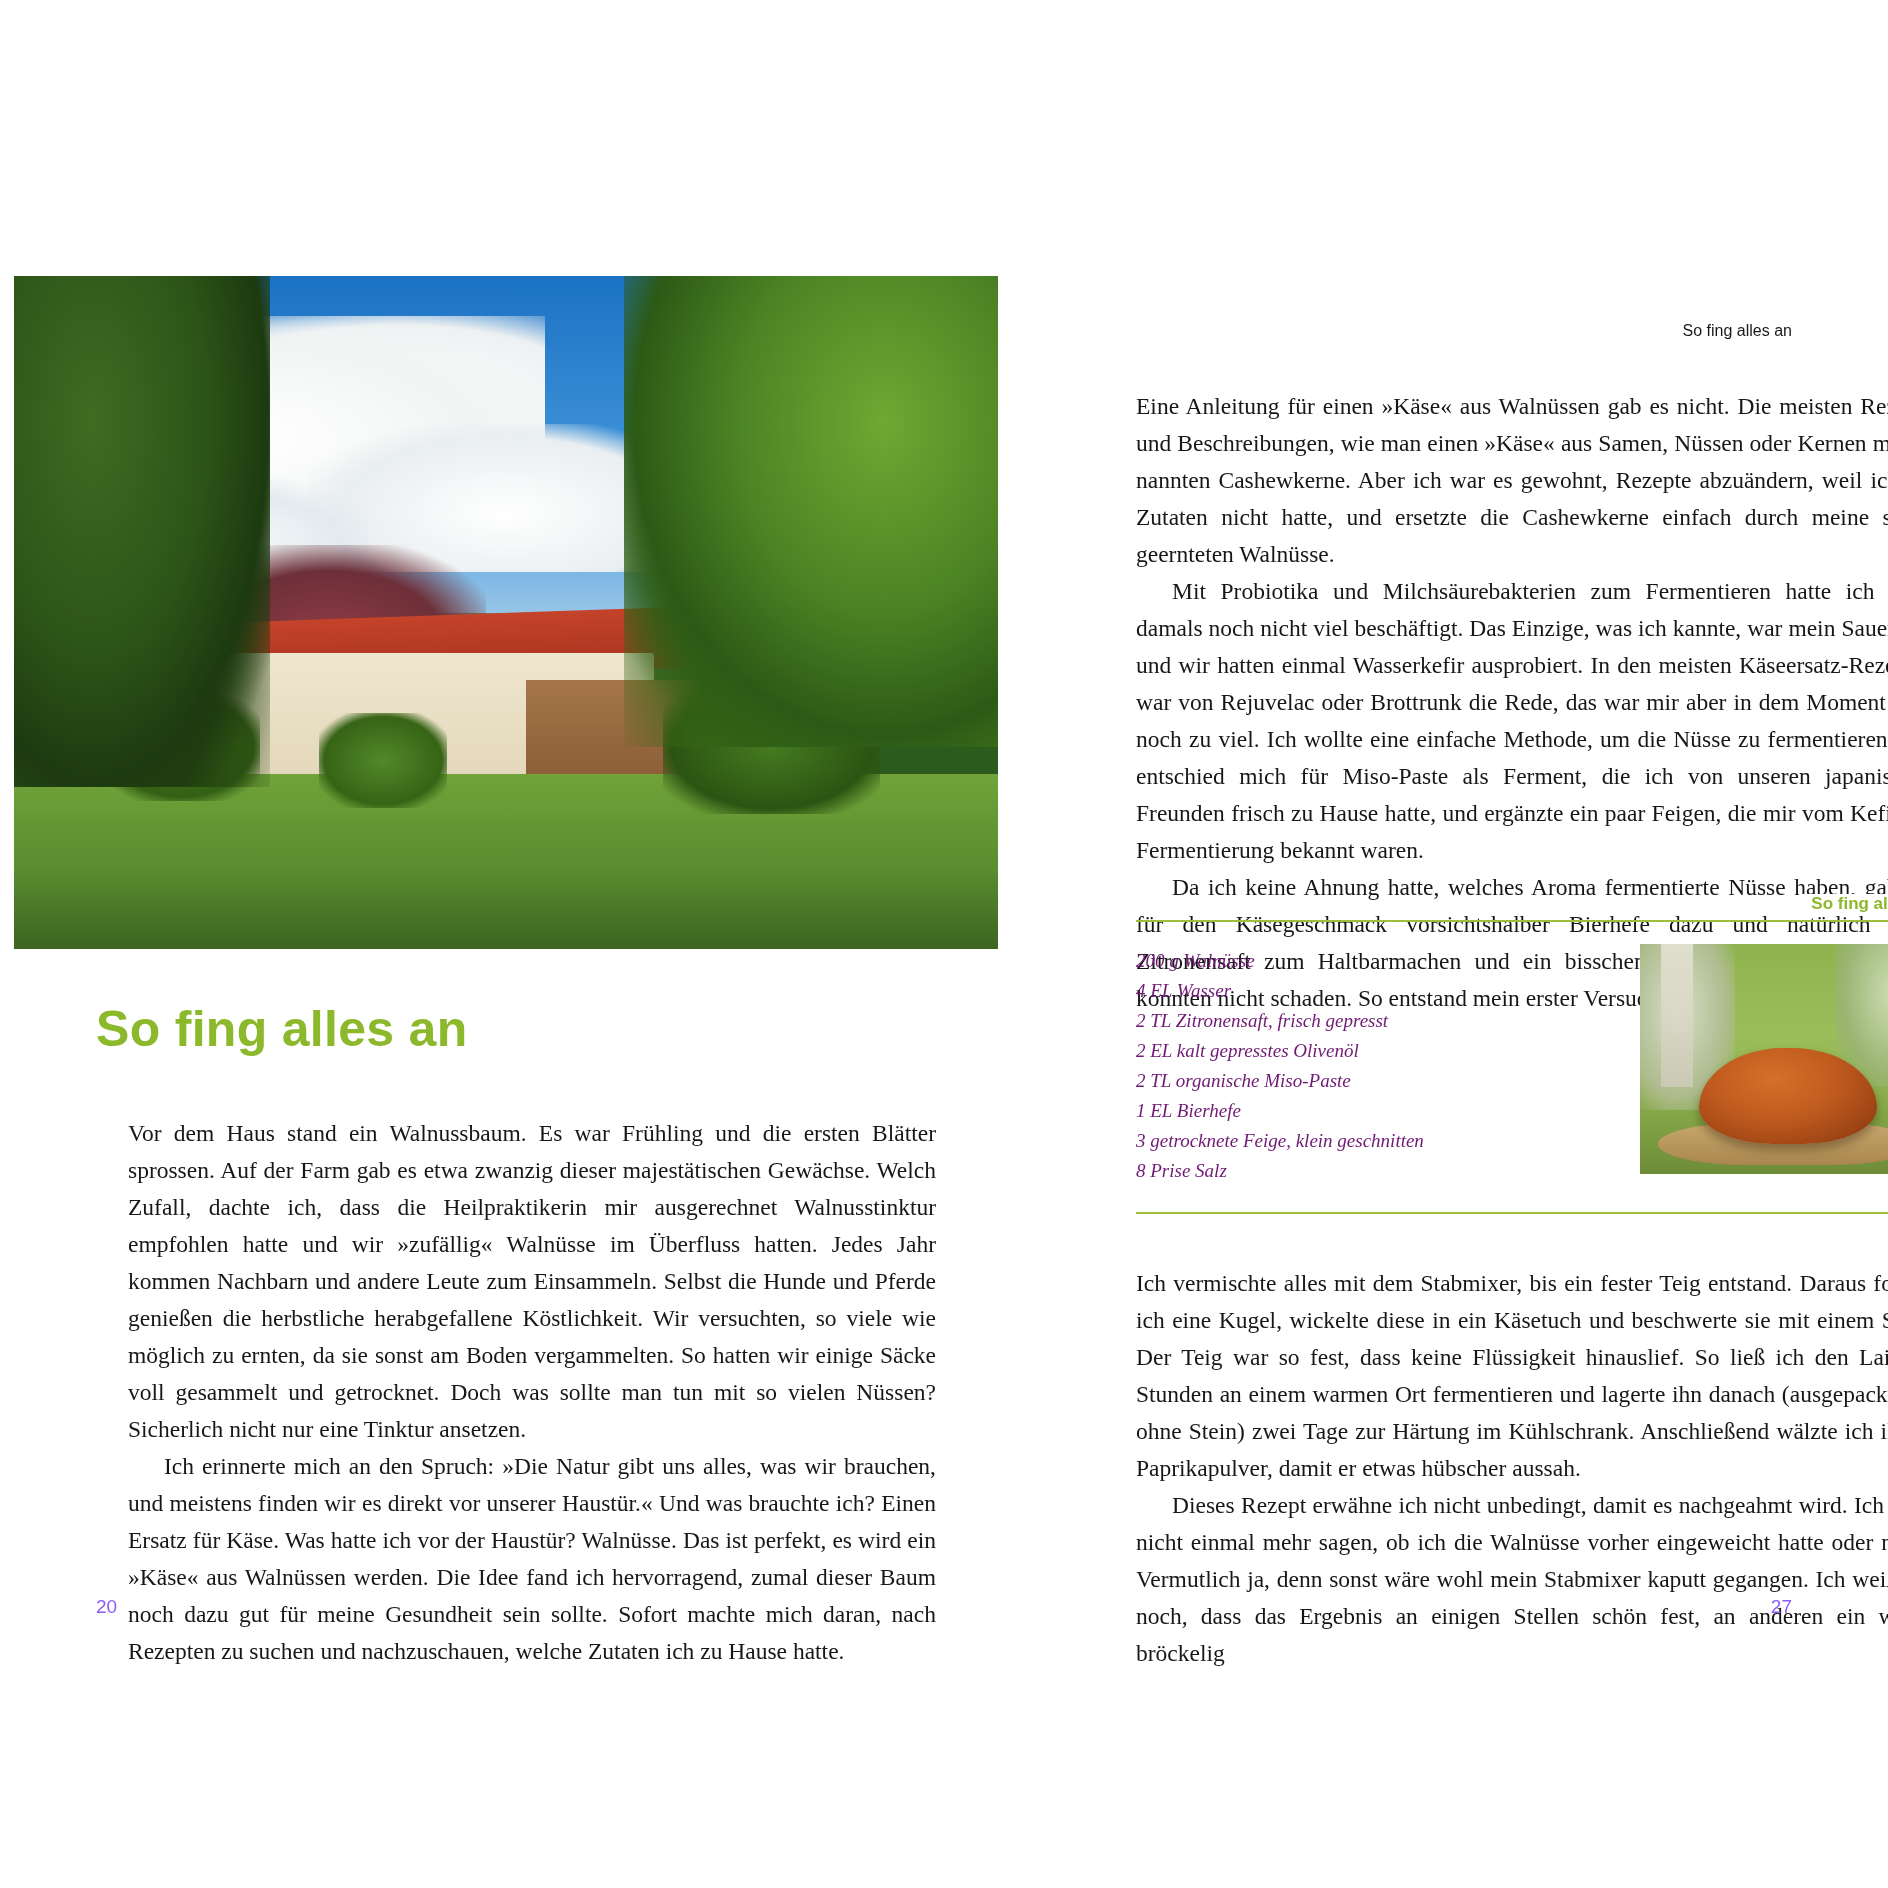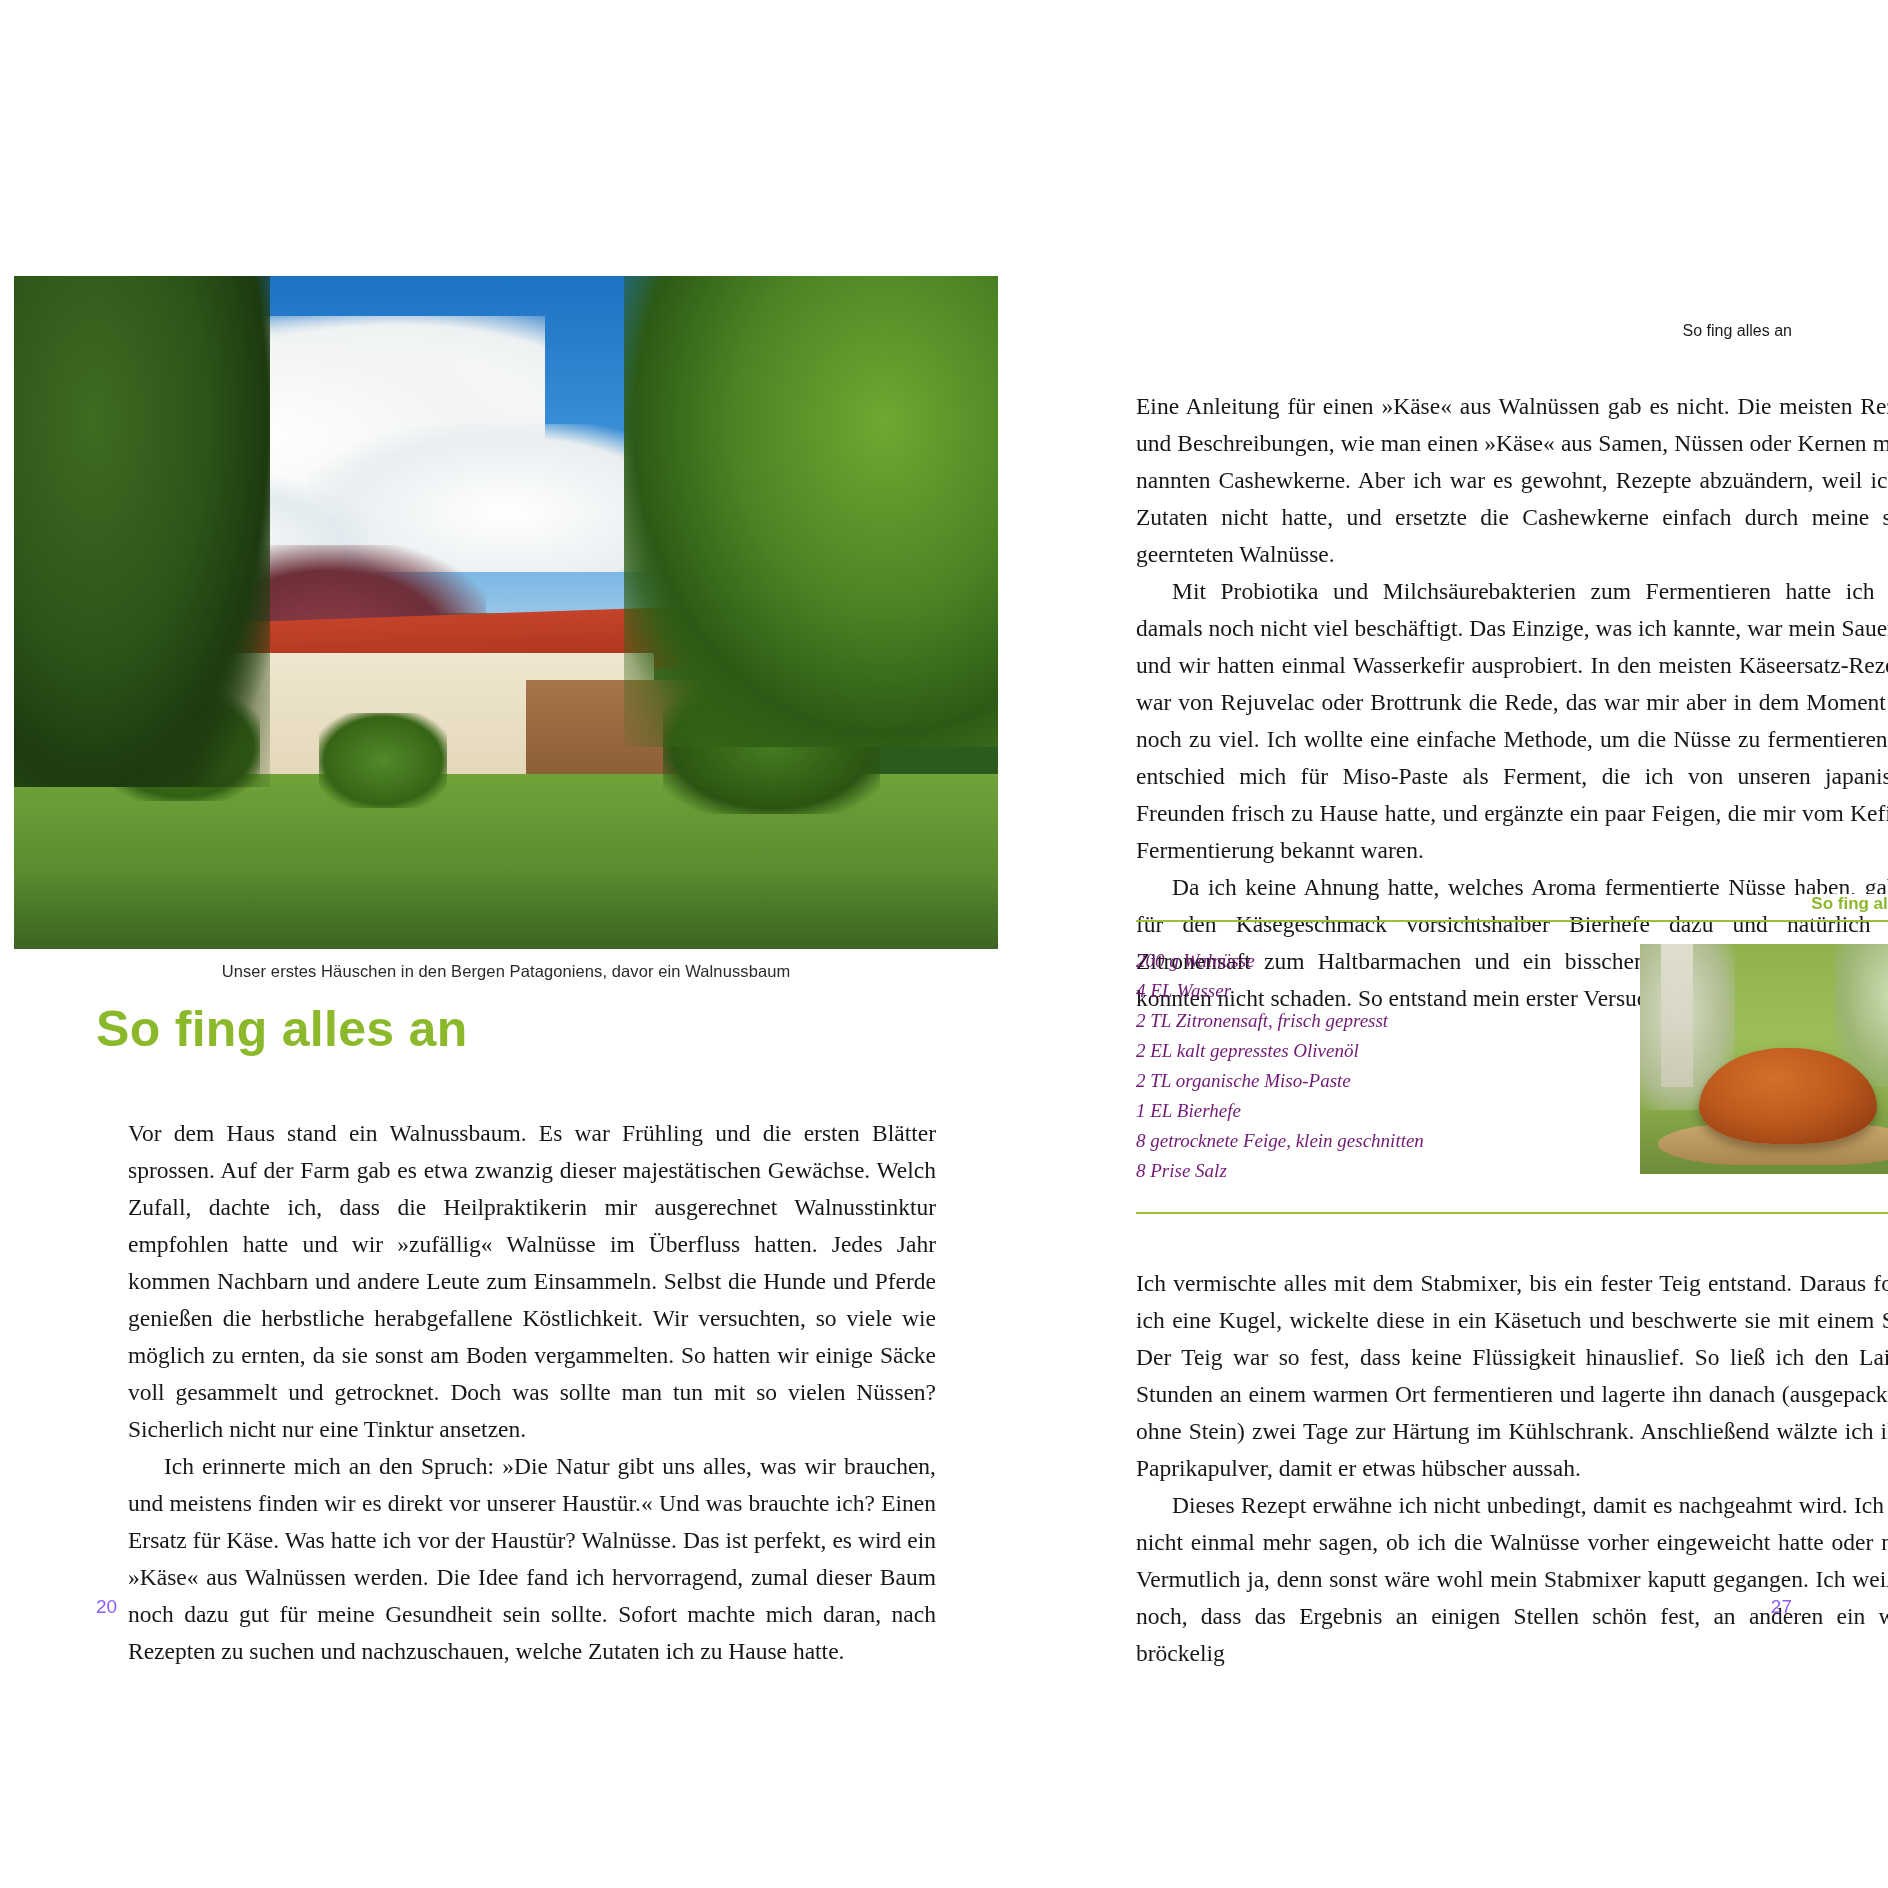--- a/index.html
+++ b/index.html
@@ -321,21 +321,20 @@
       <div class="cabin"></div>
       <div class="lawn"></div>
       <div class="bush-a"></div>
       <div class="bush-b"></div>
       <div class="bush-c"></div>
       <div class="tree-left"></div>
       <div class="tree-right"></div>
       <div class="shadow-fg"></div>
     </div>
 
-    <div class="photo-caption">Unser erstes Häuschen in den Bergen Patagoniens, davor ein Walnussbaum</div>
 
     <div class="chapter-title">So fing alles an</div>
 
     <div class="body-left">
       <p class="para">Vor dem Haus stand ein Walnussbaum. Es war Frühling und die ersten Blätter sprossen. Auf der Farm gab es etwa zwanzig dieser majestätischen Gewächse. Welch Zufall, dachte ich, dass die Heilpraktikerin mir ausgerechnet Walnusstinktur empfohlen hatte und wir »zufällig« Walnüsse im Überfluss hatten. Jedes Jahr kommen Nachbarn und andere Leute zum Einsammeln. Selbst die Hunde und Pferde genießen die herbstliche herabgefallene Köstlichkeit. Wir versuchten, so viele wie möglich zu ernten, da sie sonst am Boden vergammelten. So hatten wir einige Säcke voll gesammelt und getrocknet. Doch was sollte man tun mit so vielen Nüssen? Sicherlich nicht nur eine Tinktur ansetzen.</p>
       <p class="para">Ich erinnerte mich an den Spruch: »Die Natur gibt uns alles, was wir brauchen, und meistens finden wir es direkt vor unserer Haustür.« Und was brauchte ich? Einen Ersatz für Käse. Was hatte ich vor der Haustür? Walnüsse. Das ist perfekt, es wird ein »Käse« aus Walnüssen werden. Die Idee fand ich hervorragend, zumal dieser Baum noch dazu gut für meine Gesundheit sein sollte. Sofort machte mich daran, nach Rezepten zu suchen und nachzuschauen, welche Zutaten ich zu Hause hatte.</p>
     </div>
 
     <div class="folio folio-left">20</div>
   </div>
@@ -357,21 +356,21 @@
       </div>
 
       <div class="recipe-inner">
         <div class="ingredients">
           <div>200 g Walnüsse</div>
           <div>4 EL Wasser</div>
           <div>2 TL Zitronensaft, frisch gepresst</div>
           <div>2 EL kalt gepresstes Olivenöl</div>
           <div>2 TL organische Miso-Paste</div>
           <div>1 EL Bierhefe</div>
-          <div>8 getrocknete Feige, klein geschnitten</div>
+          <div>3 getrocknete Feige, klein geschnitten</div>
           <div>8 Prise Salz</div>
         </div>
 
         <div class="photo-cheese">
           <div class="bg"></div>
           <div class="blur-l"></div>
           <div class="blur-r"></div>
           <div class="post"></div>
           <div class="board"></div>
           <div class="loaf"></div>

